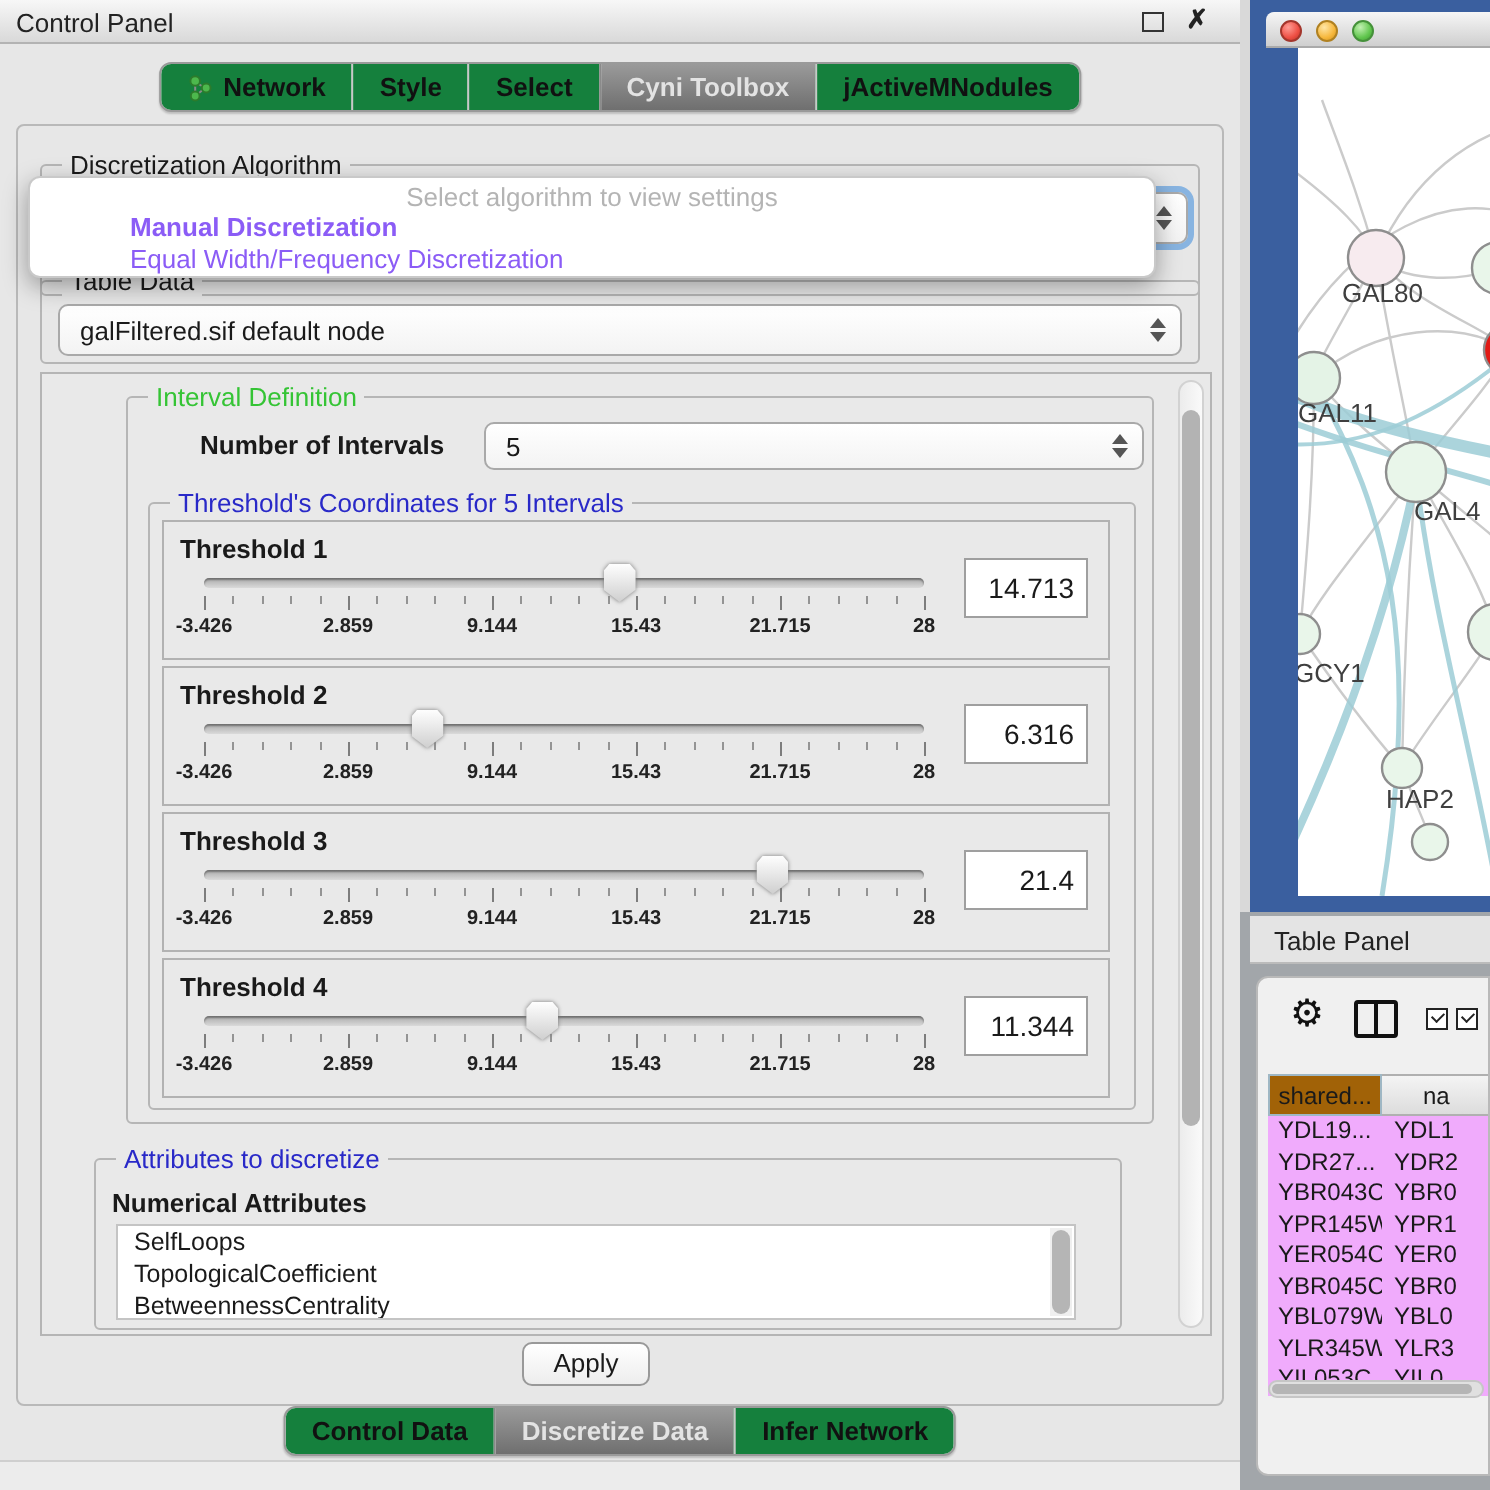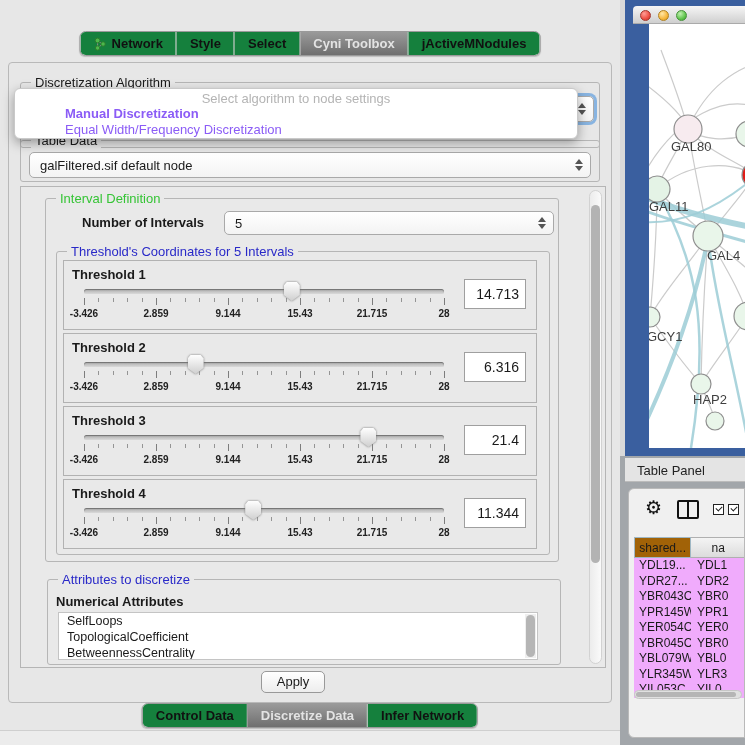--- a/index.html
+++ b/index.html
@@ -51,21 +51,21 @@
 
   .tdata-group { left:11px; top:77px; width:580px; height:42px; }
   .tdata-combo { left:8px; top:11px; width:562px; height:26px; }
 
   .content-panel { position:absolute; left:11px; top:123px; width:586px; height:482px;
     background:#e9e9e9; border:1px solid #b5b5b5; }
   .v-scroll { position:absolute; right:3px; top:3px; width:13px; height:474px;
     background:linear-gradient(to right,#ececec,#fafafa); border:1px solid #d2d2d2; border-radius:7px; }
   .v-scroll .thumb-v { position:absolute; left:1px; top:14px; width:9px; height:358px; background:#b3b3b3; border-radius:5px; }
 
-  .interval-group { left:24px; top:11px; width:514px; height:364px; }
+  .interval-group { left:42px; top:11px; width:514px; height:364px; }
   .noi-label { position:absolute; left:36px; top:16px; font-size:13px; font-weight:bold; }
   .noi-combo { left:178px; top:12px; width:330px; height:24px; }
   .thr-group { position:absolute; left:10px; top:52px; width:494px; height:304px; border:1px solid #b6b6b6; border-radius:3px; }
 
   .thr-box { position:absolute; left:6px; width:474px; height:70px; border:1px solid #b2b2b2; background:#e9e9e9; }
   .thr-label { position:absolute; left:8px; top:6px; font-size:13px; font-weight:bold; }
   .slider { position:absolute; left:20px; top:20px; width:360px; height:46px; }
   .track { position:absolute; left:0; right:0; top:8px; height:5px; border-radius:3px;
     background:linear-gradient(#a9a9a9,#dadada); box-shadow:inset 0 1px 1px rgba(0,0,0,.35); }
   .thumb-wrap { position:absolute; top:1px; width:16px; height:19px; transform:translateX(-50%);
@@ -132,20 +132,25 @@
   .t-cell.c2 { width:70px; padding-left:6px; }
   .h-scroll { position:absolute; left:5px; top:201px; width:108px; height:9px; background:#e0e0e0; border-radius:5px; border:1px solid #c6c6c6; }
   .h-scroll .thumb-h { position:absolute; left:1px; top:1px; width:100px; height:5px; background:#b5b5b5; border-radius:4px; }
 </style>
 </head>
 <body>
 
 <div id="app">
 
   <div class="control-panel">
+    <div class="cp-titlebar">
+      <span class="cp-title">Control Panel</span>
+      <span class="wc-float"></span>
+      <span class="wc-close">✗</span>
+    </div>
 
     <div class="seg-tabs top-tabs">
         <div class="tab">
           <svg width="13" height="14" viewBox="0 0 13 14">
             <line x1="4" y1="4" x2="9" y2="7" stroke="#8a8a8a"></line>
             <line x1="4" y1="11" x2="9" y2="7" stroke="#8a8a8a"></line>
             <line x1="4" y1="4" x2="4" y2="11" stroke="#8a8a8a"></line>
             <circle cx="4" cy="3.5" r="2.4" fill="#4db84d" stroke="#2c7c2c"></circle>
             <circle cx="9.5" cy="7" r="2.2" fill="#4db84d" stroke="#2c7c2c"></circle>
             <circle cx="4" cy="11" r="2.2" fill="#4db84d" stroke="#2c7c2c"></circle>
@@ -173,21 +178,21 @@
       </div>
 
       <div class="combo algo-combo">
         <span class="stepper">
             <i class="up"></i>
             <i class="dn"></i>
           </span>
       </div>
 
       <div class="algo-popup">
-        <div class="ph">Select algorithm to node settings</div>
+        <div class="ph">Select algorithm to view settings</div>
         <div id="algo-options">
             <div class="opt b">Manual Discretization</div>
             <div class="opt">Equal Width/Frequency Discretization</div>
           </div>
       </div>
 
       <div class="group tdata-group">
         <span class="legend">Table Data</span>
         <div class="combo tdata-combo">
           <span>galFiltered.sif default node</span>

